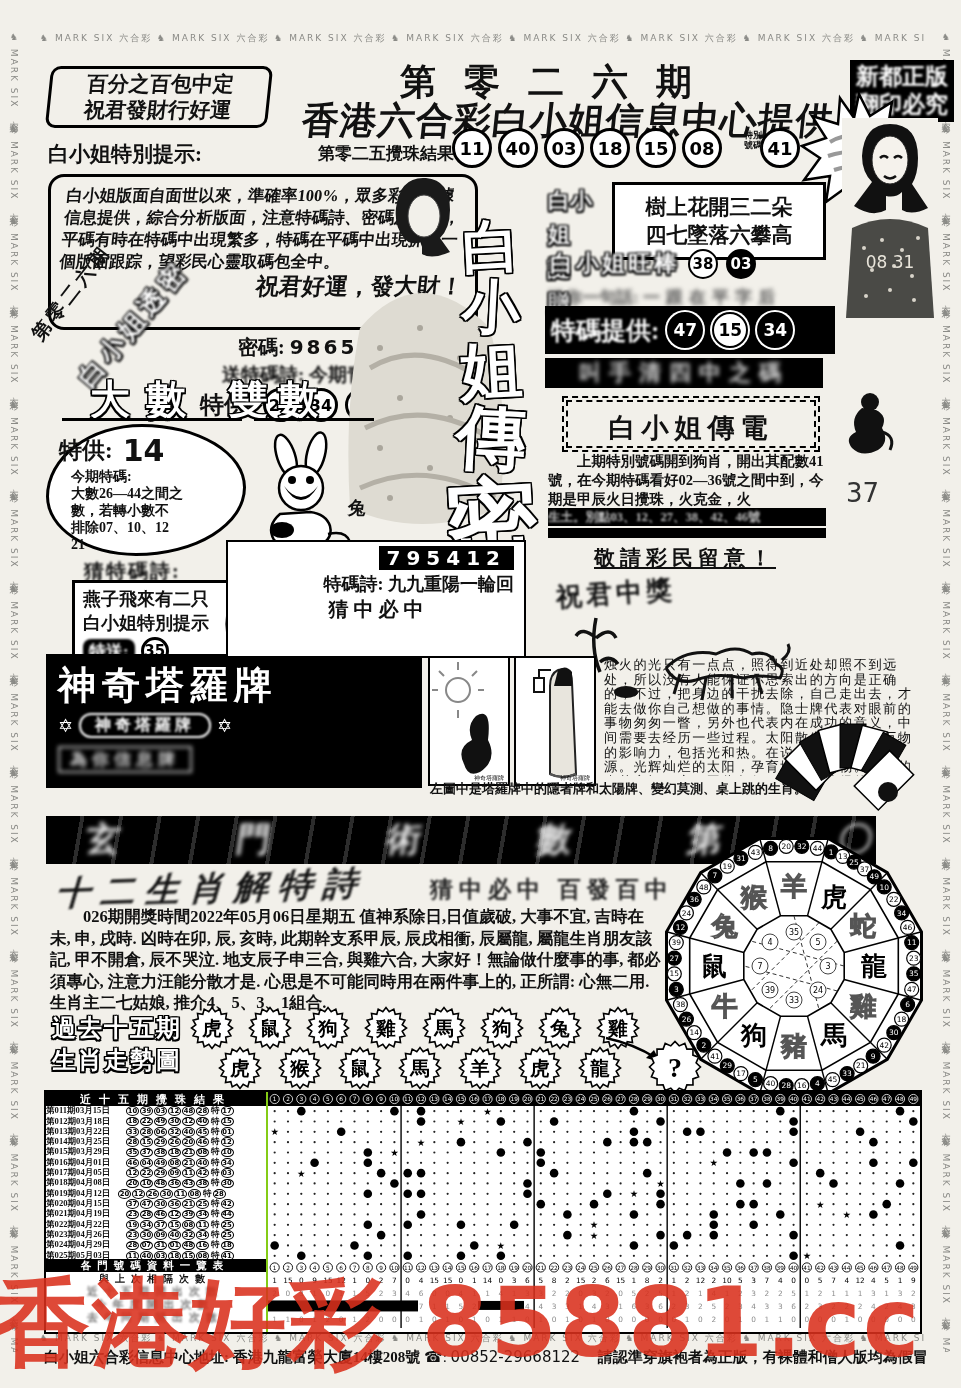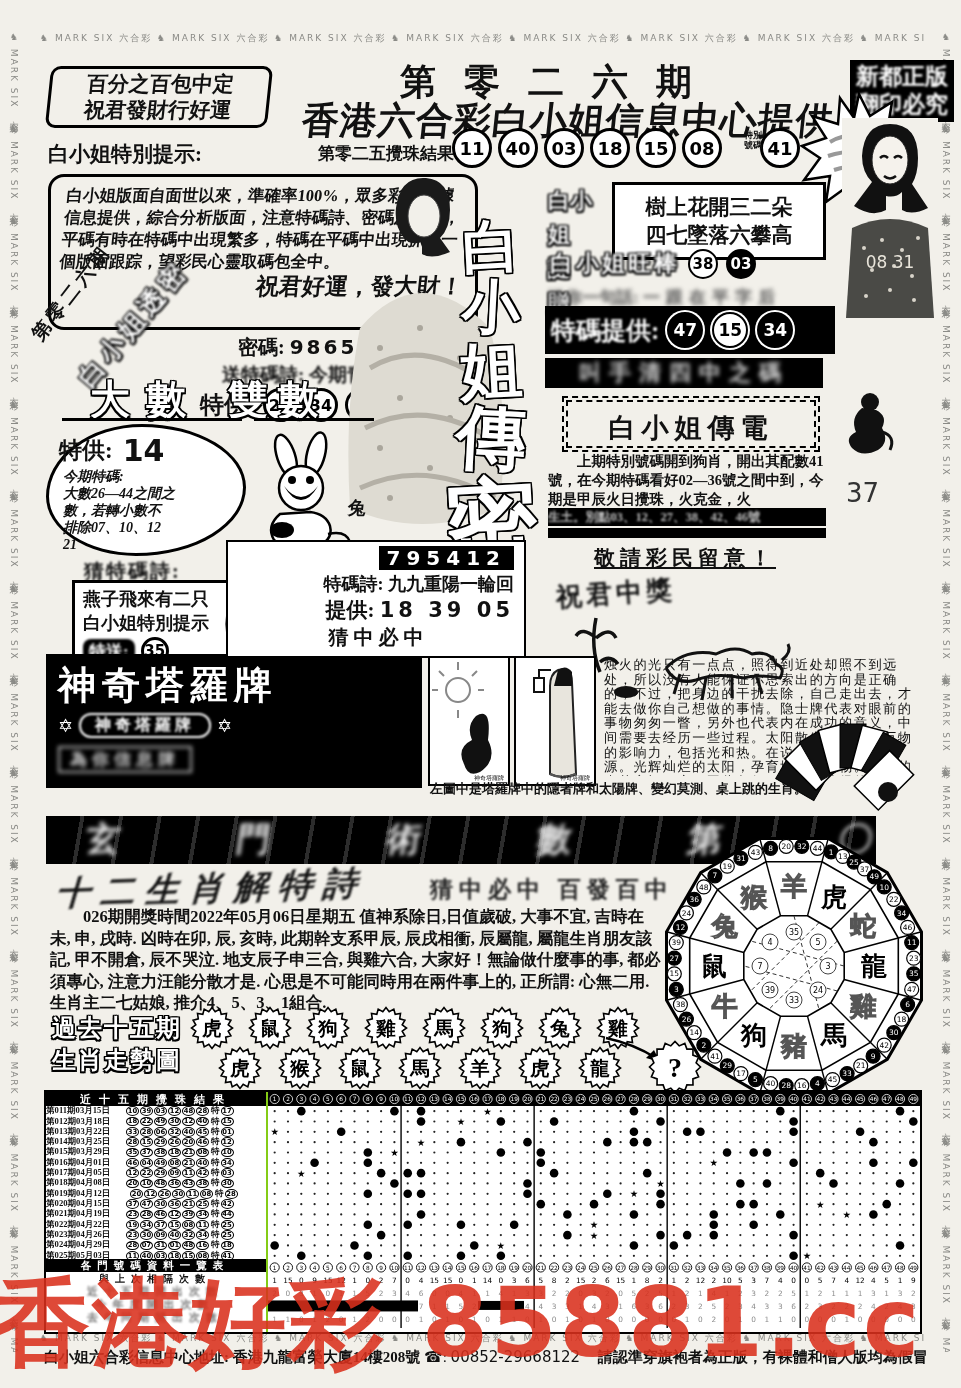--- a/index.html
+++ b/index.html
@@ -196,21 +196,21 @@
   <div class="abs b outline" style="left:90px;top:372px;font-size:40px;letter-spacing:16px;">大數</div>
   <div class="abs b outline" style="left:228px;top:372px;font-size:40px;letter-spacing:10px;">雙數</div>
   <div class="abs" style="left:62px;top:418px;width:180px;height:0;border-top:3px solid #000;"></div>
   <div class="abs" style="left:254px;top:418px;width:120px;height:0;border-top:3px solid #000;"></div>
 
   <div class="abs" style="left:46px;top:424px;width:200px;height:132px;border:3px solid #000;border-radius:48% 52% 55% 45% / 55% 48% 52% 45%;background:#fff;padding:6px 10px;box-sizing:border-box;">
     <div class="row" style="gap:10px;">
       <span class="b" style="font-size:23px;">特供:</span>
       <span class="b" style="font-size:30px;font-family:'DejaVu Sans',sans-serif;">14</span>
     </div>
-    <div class="b" style="font-size:14px;line-height:17px;white-space:pre-line;margin-left:4px;font-style:italic;">今期特碼:
+    <div class="b" style="font-size:14px;line-height:17px;white-space:pre-line;margin-left:12px;">今期特碼:
 大數26—44之間之
 數，若轉小數不
 排除07、10、12
 21</div>
   </div>
 
   <svg class="abs" style="left:238px;top:430px;" width="130" height="130" viewBox="0 0 130 130">
     <ellipse cx="48" cy="26" rx="9" ry="22" fill="#fff" stroke="#000" stroke-width="2.5" transform="rotate(-18 48 26)"></ellipse>
     <ellipse cx="78" cy="24" rx="9" ry="22" fill="#fff" stroke="#000" stroke-width="2.5" transform="rotate(14 78 24)"></ellipse>
     <circle cx="63" cy="58" r="22" fill="#fff" stroke="#000" stroke-width="2.5"></circle>
@@ -238,24 +238,20 @@
     <path d="M18 44 q16 -18 34 -12 q10 4 -6 10 q-18 6 2 12 M30 62 q14 -4 26 -20 M52 30 l6 28" stroke="#111" stroke-width="2.5" fill="none"></path>
   </svg>
 
   <div class="abs" style="left:226px;top:540px;width:300px;height:118px;border:2px solid #000;background:#fff;padding:4px 10px;box-sizing:border-box;z-index:3;">
     <div style="text-align:right;">
       <span class="blackbar b" style="font-size:20px;letter-spacing:6px;padding:0 8px;font-family:'DejaVu Sans',sans-serif;">795412</span>
     </div>
     <div class="b" style="font-size:18px;margin-top:2px;text-align:right;">
       <span>特碼詩:</span>
       <span>九九重陽一輪回</span>
-    </div>
-    <div class="b" style="font-size:21px;text-align:right;">
-      <span>提供:</span>
-      <span style="font-family:'DejaVu Sans',sans-serif;letter-spacing:4px;">18  39  05</span>
     </div>
     <div class="b" style="font-size:20px;text-align:center;">猜 中 必 中</div>
   </div>
 
   <div class="abs blackbar" style="left:46px;top:654px;width:376px;height:134px;padding:6px 12px;box-sizing:border-box;">
     <div class="b" style="font-size:38px;letter-spacing:6px;color:#fff;">神奇塔羅牌</div>
     <div class="row" style="gap:6px;margin-top:2px;">
       <span style="font-size:18px;">✡</span>
       <span class="b blur1" style="border:2px solid #fff;border-radius:12px;padding:0 14px;font-size:16px;letter-spacing:4px;">神奇塔羅牌</span>
       <span style="font-size:18px;">✡</span>
@@ -634,21 +630,21 @@
             <span class="ball" style="width:13px;height:9.6px;font-size:6.8px;border-width:1px;border-radius:50%;margin-right:1px;">20</span>
             <span class="ball" style="width:13px;height:9.6px;font-size:6.8px;border-width:1px;border-radius:50%;margin-right:1px;">10</span>
             <span class="ball" style="width:13px;height:9.6px;font-size:6.8px;border-width:1px;border-radius:50%;margin-right:1px;">48</span>
             <span class="ball" style="width:13px;height:9.6px;font-size:6.8px;border-width:1px;border-radius:50%;margin-right:1px;">36</span>
             <span class="ball" style="width:13px;height:9.6px;font-size:6.8px;border-width:1px;border-radius:50%;margin-right:1px;">43</span>
             <span class="ball" style="width:13px;height:9.6px;font-size:6.8px;border-width:1px;border-radius:50%;margin-right:1px;">38</span>
             <span style="margin:0 1px;">特</span>
             <span class="ball" style="width:13px;height:9.6px;font-size:6.8px;border-width:1px;">30</span>
           </div>
           <div class="row" style="height:10.33px;font-size:8.6px;font-weight:bold;white-space:nowrap;">
-            <span style="width:84px;display:inline-block;">第019期04月12日</span>
+            <span style="width:72px;display:inline-block;">第019期04月12日</span>
             <span class="ball" style="width:13px;height:9.6px;font-size:6.8px;border-width:1px;border-radius:50%;margin-right:1px;">20</span>
             <span class="ball" style="width:13px;height:9.6px;font-size:6.8px;border-width:1px;border-radius:50%;margin-right:1px;">12</span>
             <span class="ball" style="width:13px;height:9.6px;font-size:6.8px;border-width:1px;border-radius:50%;margin-right:1px;">26</span>
             <span class="ball" style="width:13px;height:9.6px;font-size:6.8px;border-width:1px;border-radius:50%;margin-right:1px;">30</span>
             <span class="ball" style="width:13px;height:9.6px;font-size:6.8px;border-width:1px;border-radius:50%;margin-right:1px;">11</span>
             <span class="ball" style="width:13px;height:9.6px;font-size:6.8px;border-width:1px;border-radius:50%;margin-right:1px;">08</span>
             <span style="margin:0 1px;">特</span>
             <span class="ball" style="width:13px;height:9.6px;font-size:6.8px;border-width:1px;">28</span>
           </div>
           <div class="row" style="height:10.33px;font-size:8.6px;font-weight:bold;white-space:nowrap;">

